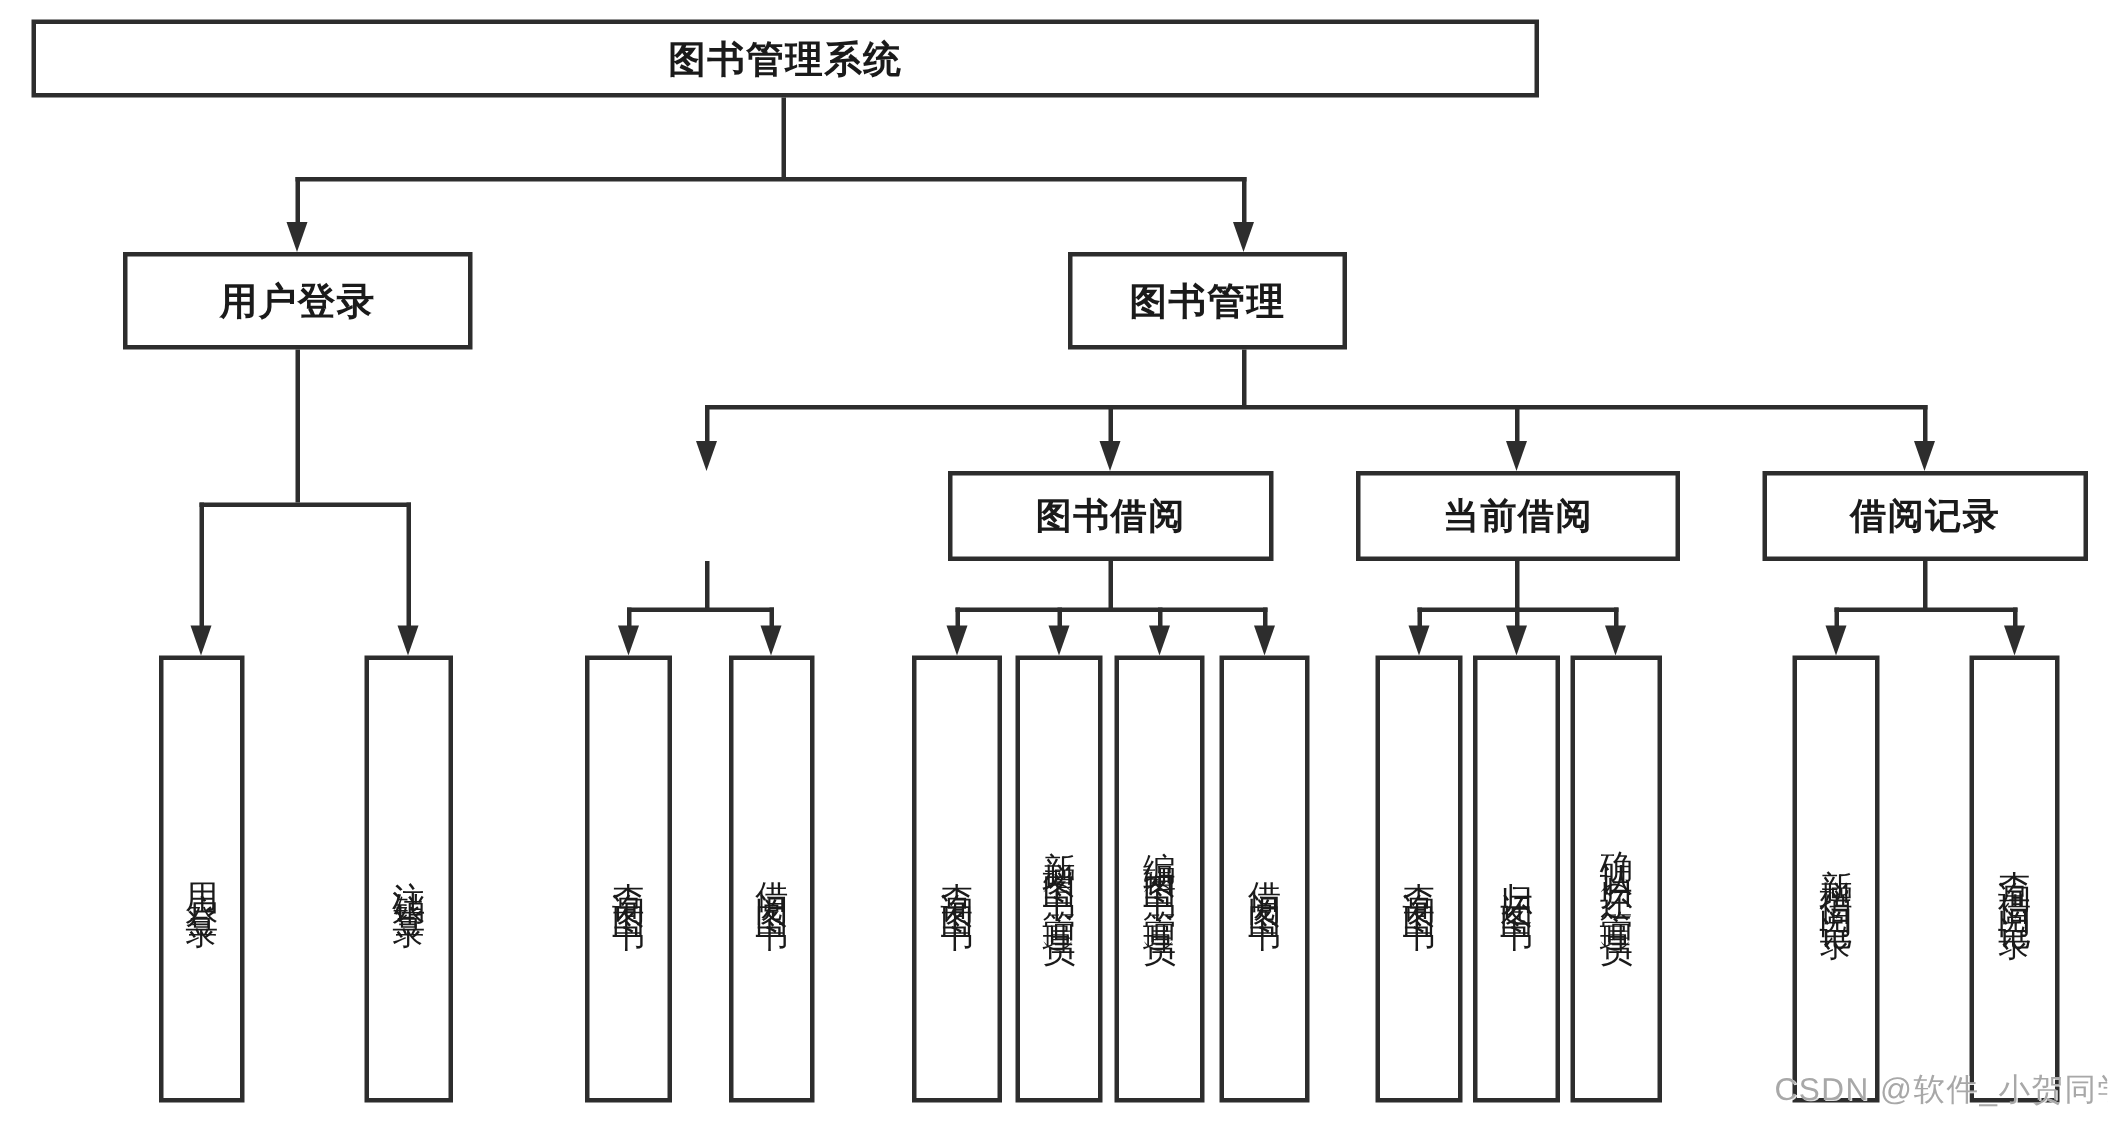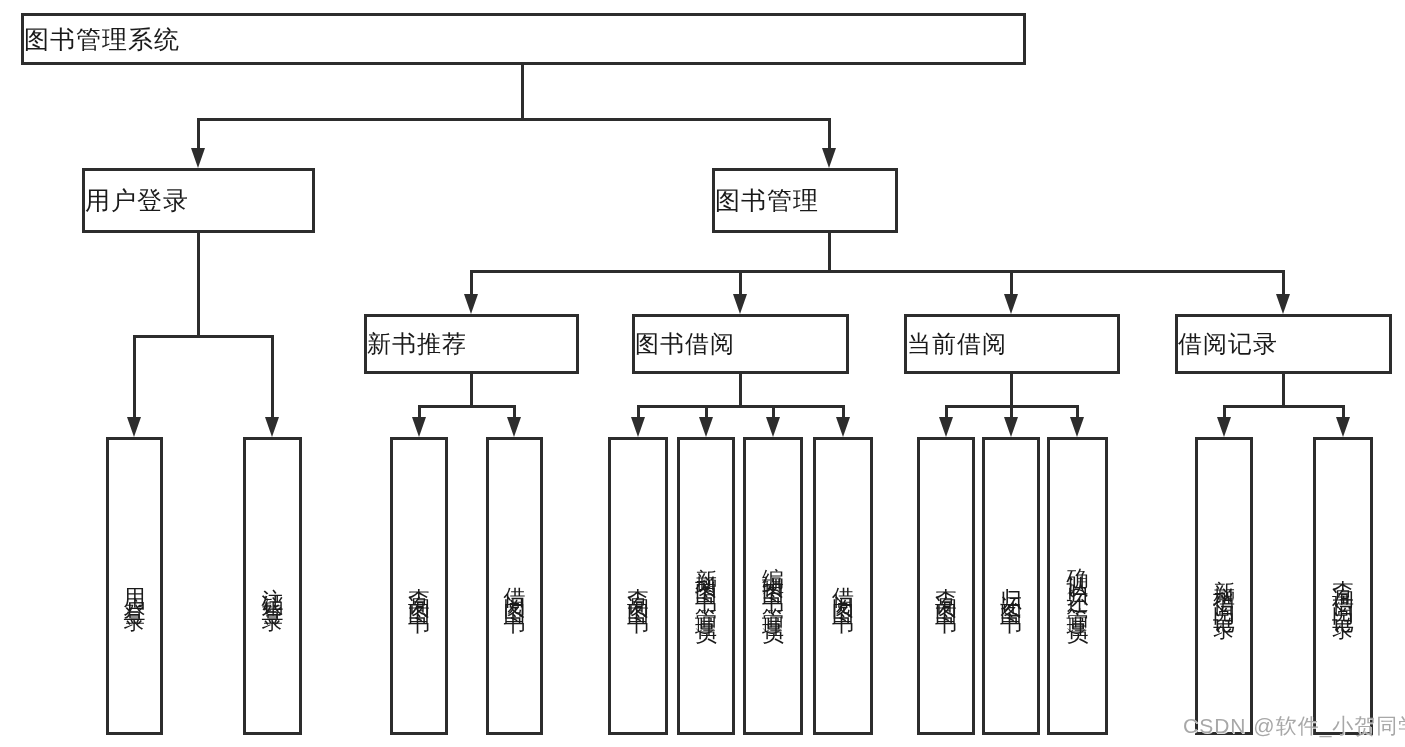--- a/index.html
+++ b/index.html
@@ -14,22 +14,23 @@
   .stage{
     position:relative;
     width:1405px;height:747px;
     background:var(--bg);
     overflow:hidden;
   }
   .node{
     position:absolute;
     border:3px solid var(--line);
     background:#fff;
-    display:flex;align-items:center;justify-content:flex-start;
+    display:flex;align-items:center;justify-content:center;
     color:var(--text);
+    font-weight:bold;
   }
   .node.h span{
     font-size:25px;
     letter-spacing:1px;
     white-space:nowrap;
   }
   .node.l3 span{font-size:24px;}
   .leaf{
     position:absolute;
     border:3px solid var(--line);
@@ -73,23 +74,20 @@
     <span>图书管理系统</span>
   </div>
 
   <div class="node h" style="left:82px;top:168px;width:233px;height:65px;">
     <span>用户登录</span>
   </div>
   <div class="node h" style="left:712px;top:168px;width:186px;height:65px;">
     <span>图书管理</span>
   </div>
 
-  <div class="node h l3" style="left:364px;top:314px;width:215px;height:60px;">
-    <span>新书推荐</span>
-  </div>
   <div class="node h l3" style="left:632px;top:314px;width:217px;height:60px;">
     <span>图书借阅</span>
   </div>
   <div class="node h l3" style="left:904px;top:314px;width:216px;height:60px;">
     <span>当前借阅</span>
   </div>
   <div class="node h l3" style="left:1175px;top:314px;width:217px;height:60px;">
     <span>借阅记录</span>
   </div>
 

